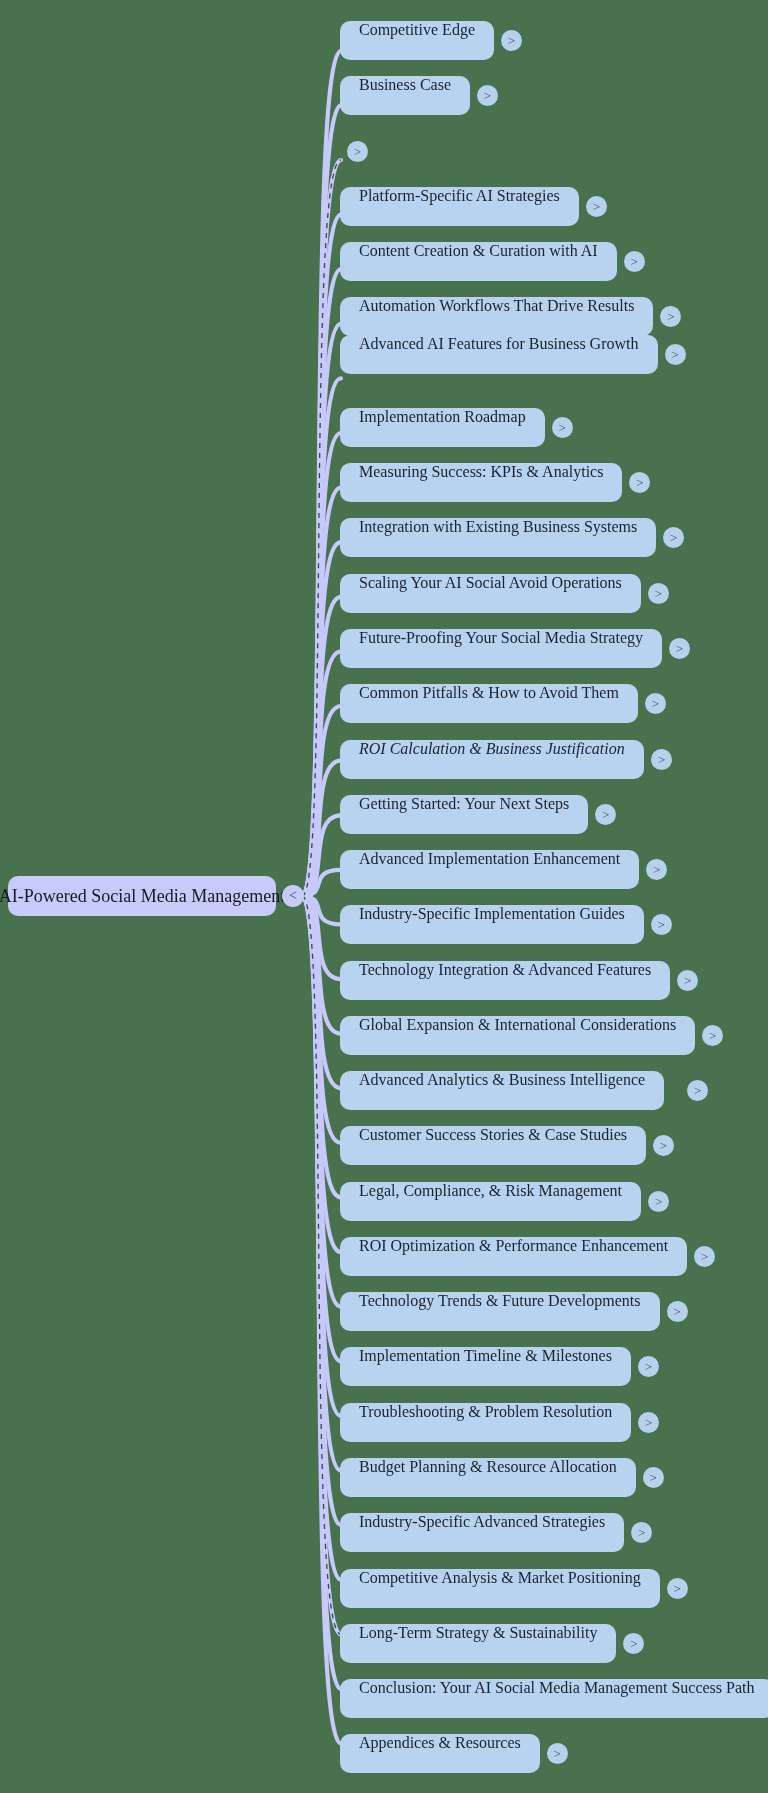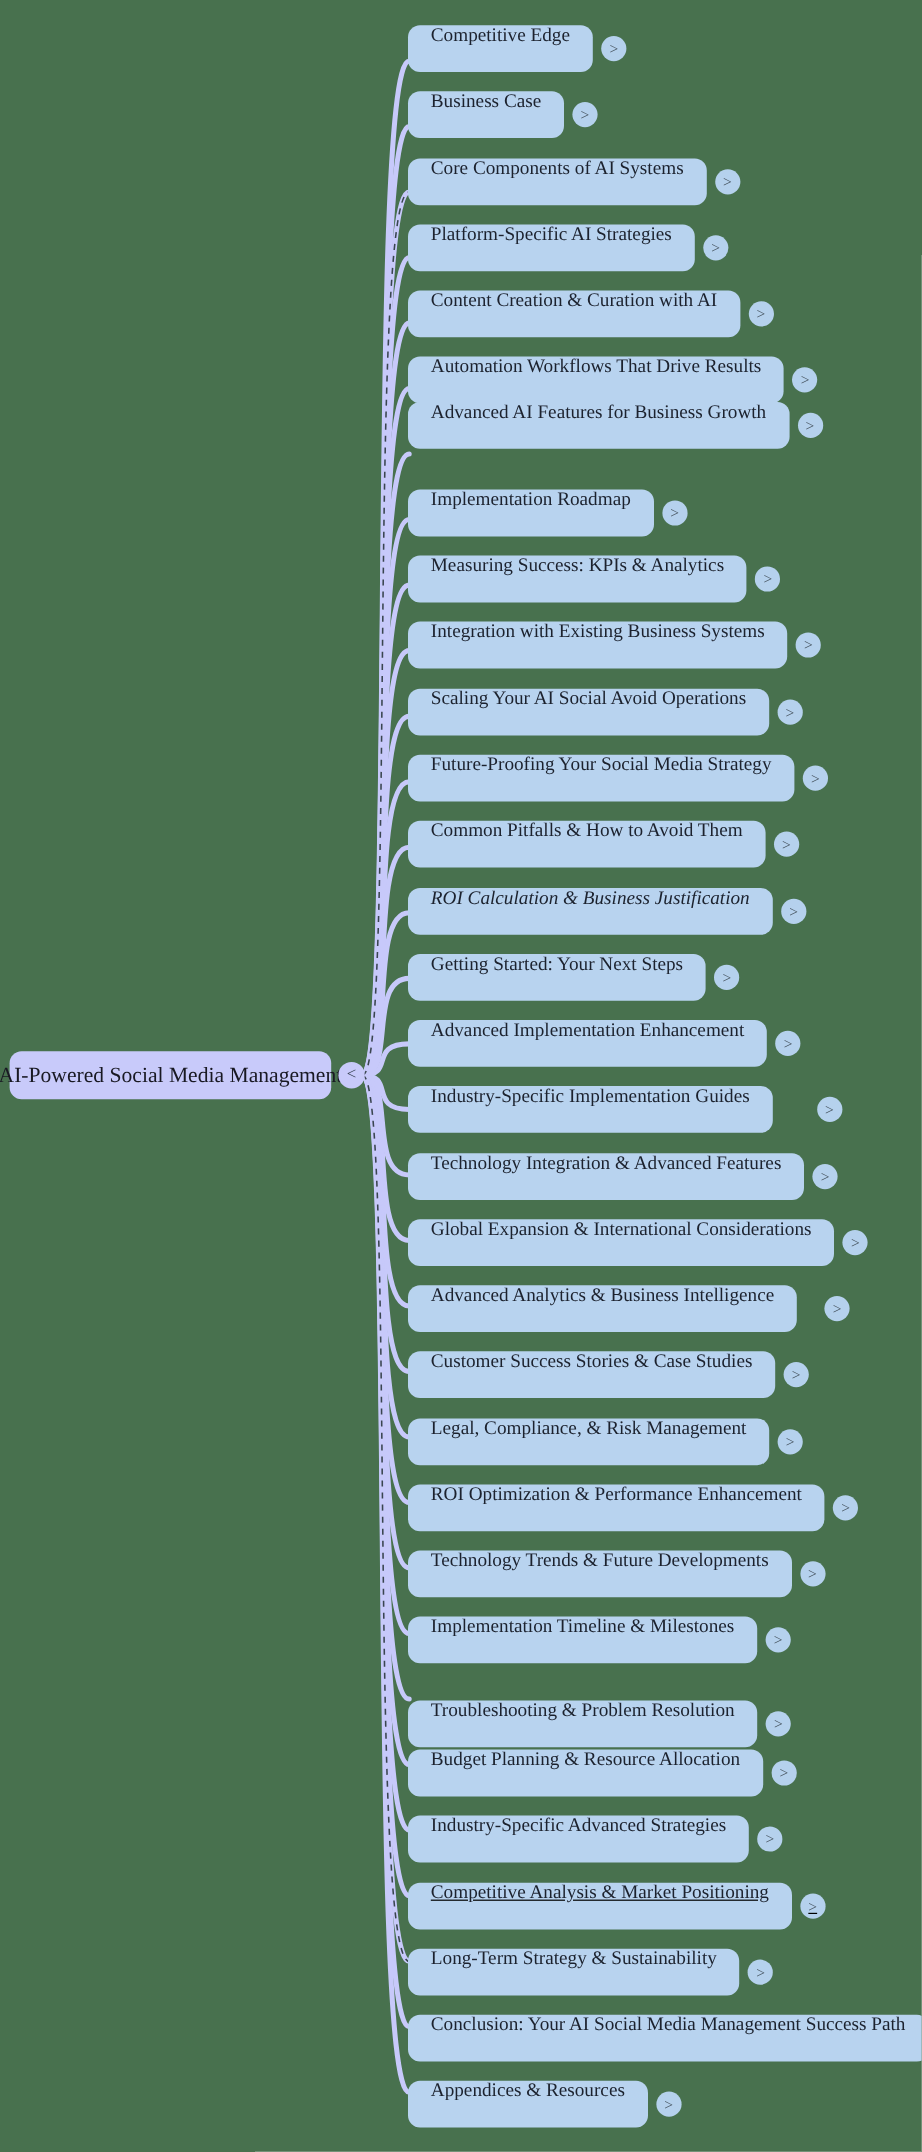--- a/index.html
+++ b/index.html
@@ -135,23 +135,20 @@
       </div>
       <div class="child-row" style="top: 76px;">
         <div class="child-box">
           <span>Business Case</span>
         </div>
         <div class="expand-btn">
           <span>&gt;</span>
         </div>
       </div>
       <div class="child-row" style="top: 132px;">
-        <div class="child-box">
-          <span>Core Components of AI Systems</span>
-        </div>
         <div class="expand-btn">
           <span>&gt;</span>
         </div>
       </div>
       <div class="child-row" style="top: 187px;">
         <div class="child-box">
           <span>Platform-Specific AI Strategies</span>
         </div>
         <div class="expand-btn">
           <span>&gt;</span>
@@ -246,21 +243,21 @@
         </div>
       </div>
       <div class="child-row" style="top: 850px;">
         <div class="child-box">
           <span>Advanced Implementation Enhancement</span>
         </div>
         <div class="expand-btn">
           <span>&gt;</span>
         </div>
       </div>
-      <div class="child-row" style="top: 905px; gap: 30px;">
+      <div class="child-row" style="top: 905px;">
         <div class="child-box">
           <span>Industry-Specific Implementation Guides</span>
         </div>
         <div class="expand-btn">
           <span>&gt;</span>
         </div>
       </div>
       <div class="child-row" style="top: 961px;">
         <div class="child-box">
           <span>Technology Integration &amp; Advanced Features</span>
@@ -318,21 +315,21 @@
         </div>
       </div>
       <div class="child-row" style="top: 1347px;">
         <div class="child-box">
           <span>Implementation Timeline &amp; Milestones</span>
         </div>
         <div class="expand-btn">
           <span>&gt;</span>
         </div>
       </div>
-      <div class="child-row" style="top: 1403px; margin-top: 14px;">
+      <div class="child-row" style="top: 1403px;">
         <div class="child-box">
           <span>Troubleshooting &amp; Problem Resolution</span>
         </div>
         <div class="expand-btn">
           <span>&gt;</span>
         </div>
       </div>
       <div class="child-row" style="top: 1458px;">
         <div class="child-box">
           <span>Budget Planning &amp; Resource Allocation</span>
@@ -342,21 +339,21 @@
         </div>
       </div>
       <div class="child-row" style="top: 1513px;">
         <div class="child-box">
           <span>Industry-Specific Advanced Strategies</span>
         </div>
         <div class="expand-btn">
           <span>&gt;</span>
         </div>
       </div>
-      <div class="child-row" style="top: 1569px; text-decoration: underline;">
+      <div class="child-row" style="top: 1569px;">
         <div class="child-box">
           <span>Competitive Analysis &amp; Market Positioning</span>
         </div>
         <div class="expand-btn">
           <span>&gt;</span>
         </div>
       </div>
       <div class="child-row" style="top: 1624px;">
         <div class="child-box">
           <span>Long-Term Strategy &amp; Sustainability</span>

